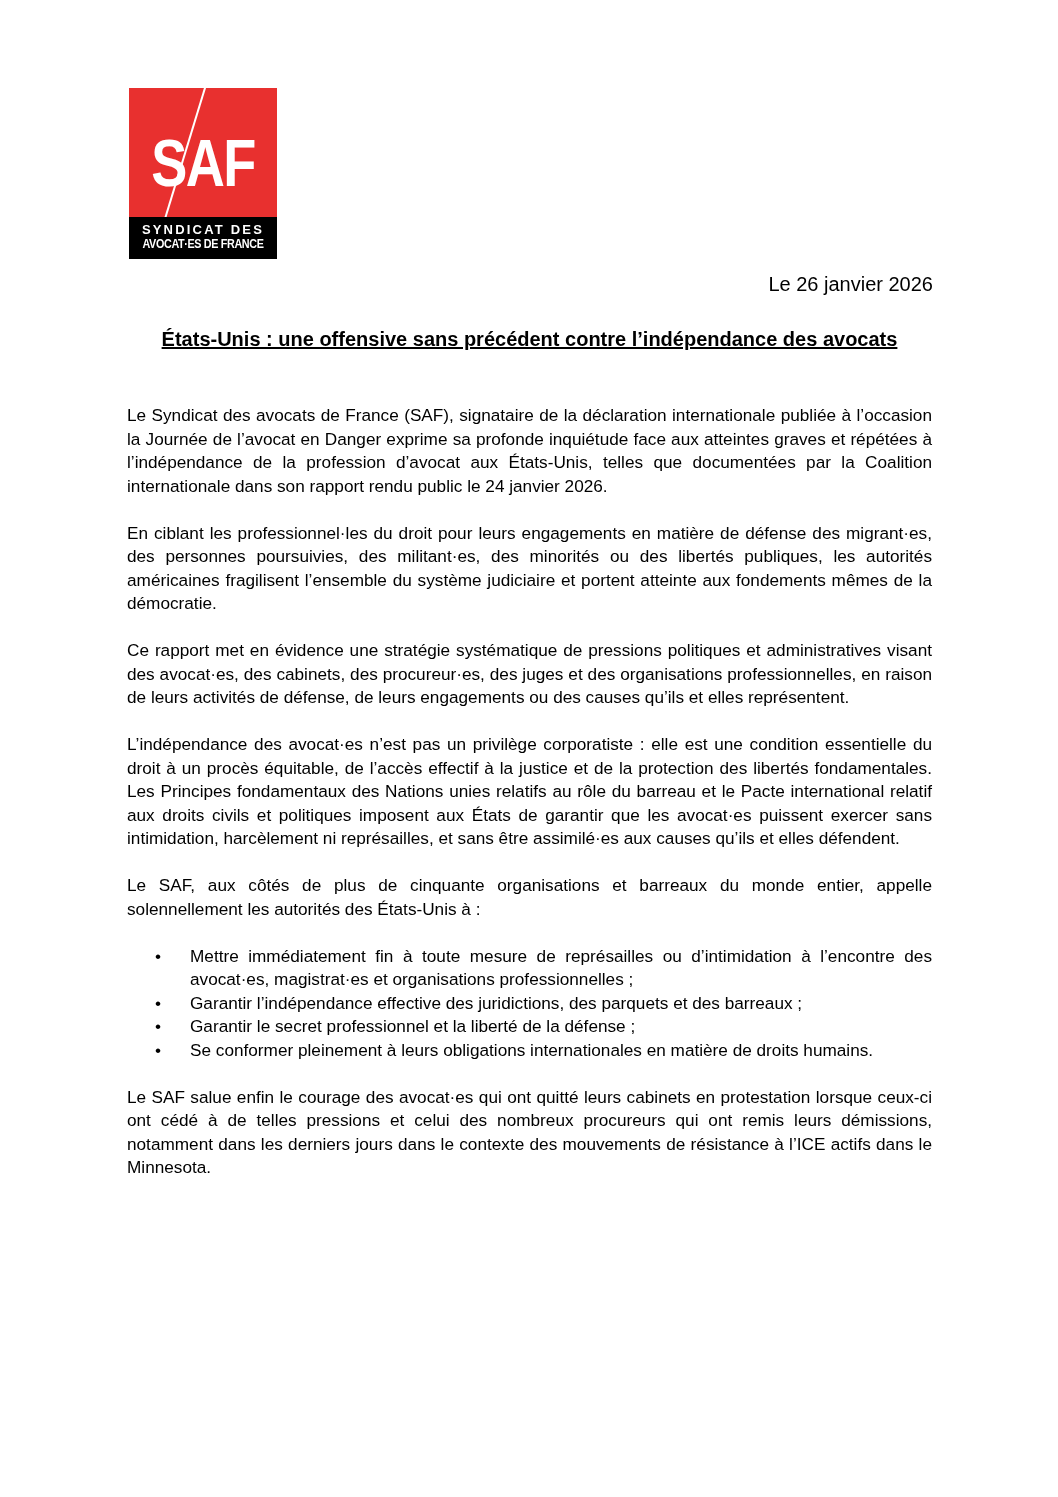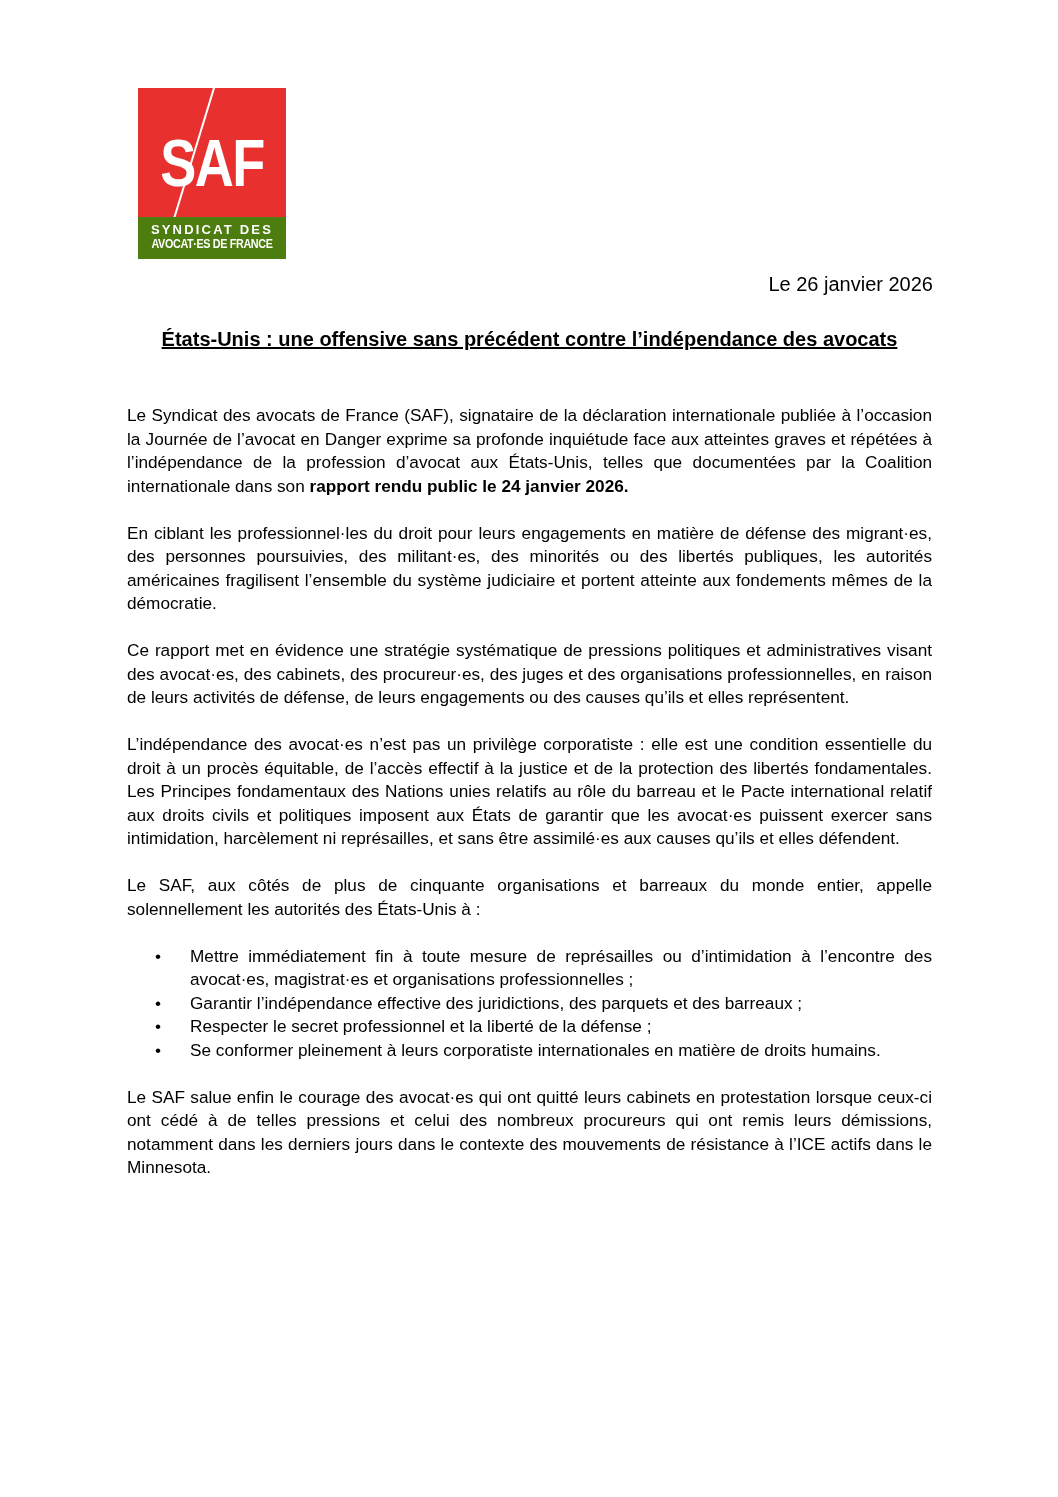--- a/index.html
+++ b/index.html
@@ -1,33 +1,33 @@
 <!DOCTYPE html>
 <html><head>
 <meta charset="utf-8">
 <style>
   html, body { margin: 0; padding: 0; background: #ffffff; }
   body { width: 1058px; height: 1497px; position: relative; overflow: hidden;
          font-family: "Liberation Sans", sans-serif; color: #000; }
-  .logo { position: absolute; left: 138px; top: 88px; width: 148px; height: 171px; padding-left: 24px; }
+  .logo { position: absolute; left: 129px; top: 88px; width: 148px; height: 171px; padding-left: 24px; }
   .logo-red { position: absolute; left: 0; top: 0; width: 148px; height: 129px; background: #e8302f; overflow: hidden; }
   .logo-slash { position: absolute; left: 78px; top: -10px; width: 2px; height: 150px; background: #ffffff; transform: rotate(17deg); transform-origin: top left; }
   .logo-letters { position: absolute; left: 0; top: 42px; width: 148px; text-align: center; color: #fff;
                   font-family: "Liberation Sans", sans-serif; font-weight: bold; font-size: 66px; letter-spacing: -2px;
                   transform: scaleX(0.82); line-height: 1; }
-  .logo-black { position: absolute; left: 0; top: 129px; width: 148px; height: 42px; background: #4d7c0f; color: #fff; text-align: center; }
+  .logo-black { position: absolute; left: 0; top: 129px; width: 148px; height: 42px; background: #000000; color: #fff; text-align: center; }
   .logo-line1 { font-family: "Liberation Sans", sans-serif; font-weight: bold; font-size: 13px; letter-spacing: 2.2px; padding-top: 6px; line-height: 14px; }
   .logo-line2 { font-family: "Liberation Sans", sans-serif; font-weight: bold; font-size: 12px; letter-spacing: -0.4px; line-height: 15px; transform: scaleX(0.9); }
 
   .date { position: absolute; right: 125px; top: 274px; font-size: 20px; line-height: 20px; }
   .title { position: absolute; left: 127px; width: 805px; top: 326px; text-align: center; font-weight: bold; font-size: 20px; line-height: 27px; text-decoration: underline; }
 
   .body { position: absolute; left: 127px; width: 805px; top: 404px; font-size: 17.2px; line-height: 23.5px; }
   .para { margin: 0 0 23.5px 0; text-align: justify; }
-  .para b { font-weight: bold; }
+  .para b { font-weight: normal; }
   ul.bullets { margin: 0 0 23.5px 0; padding: 0 0 0 63px; list-style: none; }
   ul.bullets li { position: relative; text-align: justify; }
   ul.bullets li .dot { position: absolute; left: -35px; top: 0; }
 </style>
 </head>
 <body>
 
 <div class="logo">
   <div class="logo-red">
     <div class="logo-slash"></div>
@@ -46,18 +46,18 @@
 <div class="body">
   <p class="para"><span>Le Syndicat des avocats de France (SAF), signataire de la déclaration internationale publiée à l’occasion la Journée de l’avocat en Danger exprime sa profonde inquiétude face aux atteintes graves et répétées à l’indépendance de la profession d’avocat aux États-Unis, telles que documentées par la Coalition internationale dans son </span><b>rapport rendu public le 24 janvier 2026.</b></p>
   <p class="para">En ciblant les professionnel·les du droit pour leurs engagements en matière de défense des migrant·es, des personnes poursuivies, des militant·es, des minorités ou des libertés publiques, les autorités américaines fragilisent l’ensemble du système judiciaire et portent atteinte aux fondements mêmes de la démocratie.</p>
   <p class="para">Ce rapport met en évidence une stratégie systématique de pressions politiques et administratives visant des avocat·es, des cabinets, des procureur·es, des juges et des organisations professionnelles, en raison de leurs activités de défense, de leurs engagements ou des causes qu’ils et elles représentent.</p>
   <p class="para">L’indépendance des avocat·es n’est pas un privilège corporatiste : elle est une condition essentielle du droit à un procès équitable, de l’accès effectif à la justice et de la protection des libertés fondamentales. Les Principes fondamentaux des Nations unies relatifs au rôle du barreau et le Pacte international relatif aux droits civils et politiques imposent aux États de garantir que les avocat·es puissent exercer sans intimidation, harcèlement ni représailles, et sans être assimilé·es aux causes qu’ils et elles défendent.</p>
   <p class="para">Le SAF, aux côtés de plus de cinquante organisations et barreaux du monde entier, appelle solennellement les autorités des États-Unis à :</p>
 
   <ul class="bullets">
     <li><span class="dot">•</span><span>Mettre immédiatement fin à toute mesure de représailles ou d’intimidation à l’encontre des avocat·es, magistrat·es et organisations professionnelles ;</span></li>
     <li><span class="dot">•</span><span>Garantir l’indépendance effective des juridictions, des parquets et des barreaux ;</span></li>
-    <li><span class="dot">•</span><span>Respecter le secret professionnel et la liberté de la défense ;</span></li>
-    <li><span class="dot">•</span><span>Se conformer pleinement à leurs corporatiste internationales en matière de droits humains.</span></li>
+    <li><span class="dot">•</span><span>Garantir le secret professionnel et la liberté de la défense ;</span></li>
+    <li><span class="dot">•</span><span>Se conformer pleinement à leurs obligations internationales en matière de droits humains.</span></li>
   </ul>
 
   <p class="para">Le SAF salue enfin le courage des avocat·es qui ont quitté leurs cabinets en protestation lorsque ceux-ci ont cédé à de telles pressions et celui des nombreux procureurs qui ont remis leurs démissions, notamment dans les derniers jours dans le contexte des mouvements de résistance à l’ICE actifs dans le Minnesota.</p>
 </div>
 
 </body></html>

